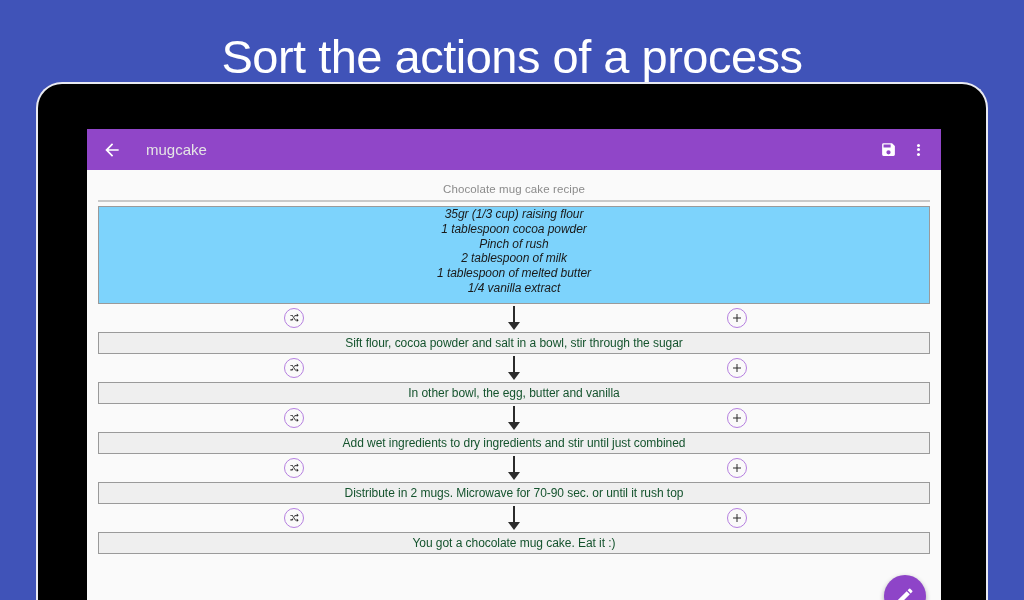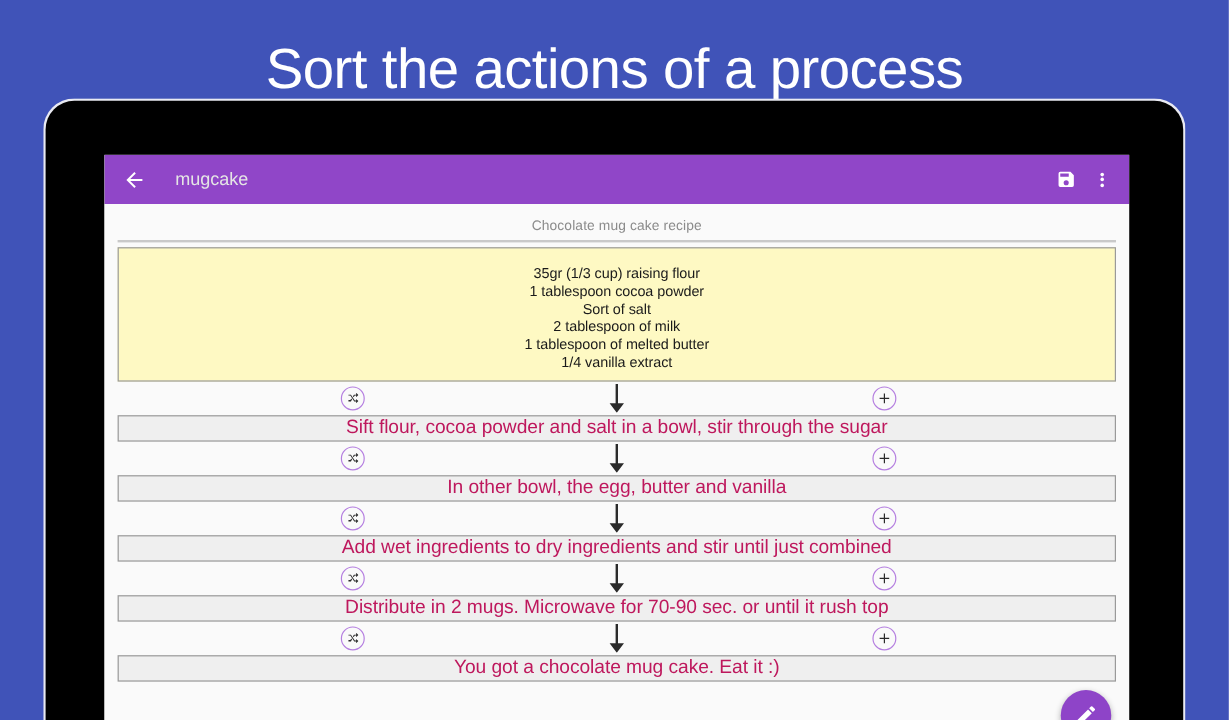--- a/index.html
+++ b/index.html
@@ -126,23 +126,24 @@
 
   .divider {
     height: 2px;
     background: #c9c9c9;
     margin: 0 0 4px 0;
   }
 
   
   .ingredients-box {
     border: 1px solid #9a9a9a;
-    background: #fef9c3;
-    padding: 14px 8px 7px;
+    background: #7dd3fc;
+    padding: 0 8px 7px;
     text-align: center;
+    font-style: italic;
   }
 
   .ingredient-line {
     font-size: 12px;
     color: #1a1a1a;
     line-height: 14.8px;
     letter-spacing: -0.05px;
   }
 
   
@@ -180,22 +181,22 @@
   .step-box {
     border: 1px solid #9a9a9a;
     background: #efefef;
     height: 22px;
     display: flex;
     align-items: center;
     justify-content: center;
   }
 
   .step-text {
-    font-size: 16px;
-    color: #be185d;
+    font-size: 12px;
+    color: #14532d;
     letter-spacing: -0.05px;
     white-space: nowrap;
   }
 
   
   .fab {
     position: absolute;
     right: 15px;
     bottom: -3px;
     width: 42px;
@@ -239,21 +240,21 @@
     </div>
 
     <div class="content">
 
       <div class="recipe-subtitle">Chocolate mug cake recipe</div>
       <div class="divider"></div>
 
       <div class="ingredients-box">
         <div class="ingredient-line">35gr (1/3 cup) raising flour</div>
         <div class="ingredient-line">1 tablespoon cocoa powder</div>
-        <div class="ingredient-line">Sort of salt</div>
+        <div class="ingredient-line">Pinch of rush</div>
         <div class="ingredient-line">2 tablespoon of milk</div>
         <div class="ingredient-line">1 tablespoon of melted butter</div>
         <div class="ingredient-line">1/4 vanilla extract</div>
       </div>
 
       <div class="connector-row">
         <div class="icon-btn shuffle">
           <svg width="11" height="11" viewBox="0 0 24 24">
             <path d="M17 3l4 4-4 4V8h-2.5l-2 3-1.3-1.9L13 6.5h4V3zM3 6.5h4.5l7 10.5H17V14l4 4-4 4v-3.5h-3.5l-7-10.5H3v-1.5zM3 16h3.5l1.7-2.6L9.5 15.3 7.5 18.5H3V16z" fill="#2b2b2b"></path>
           </svg>

